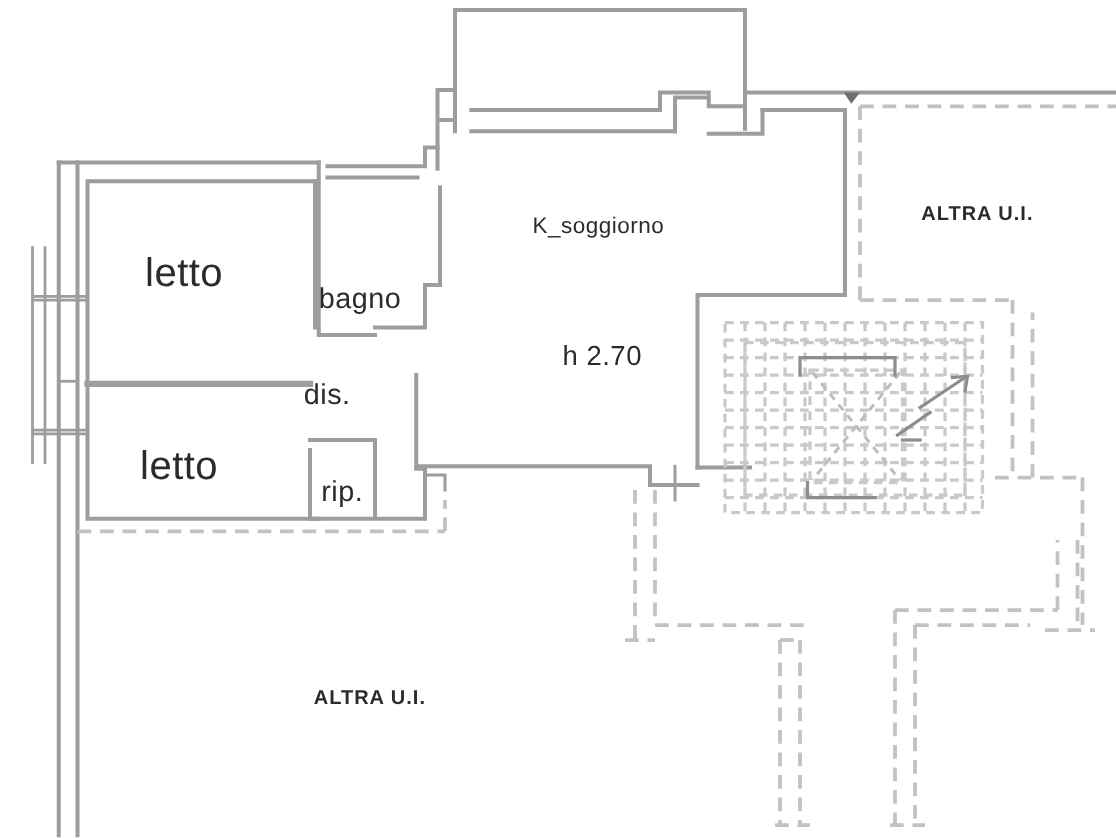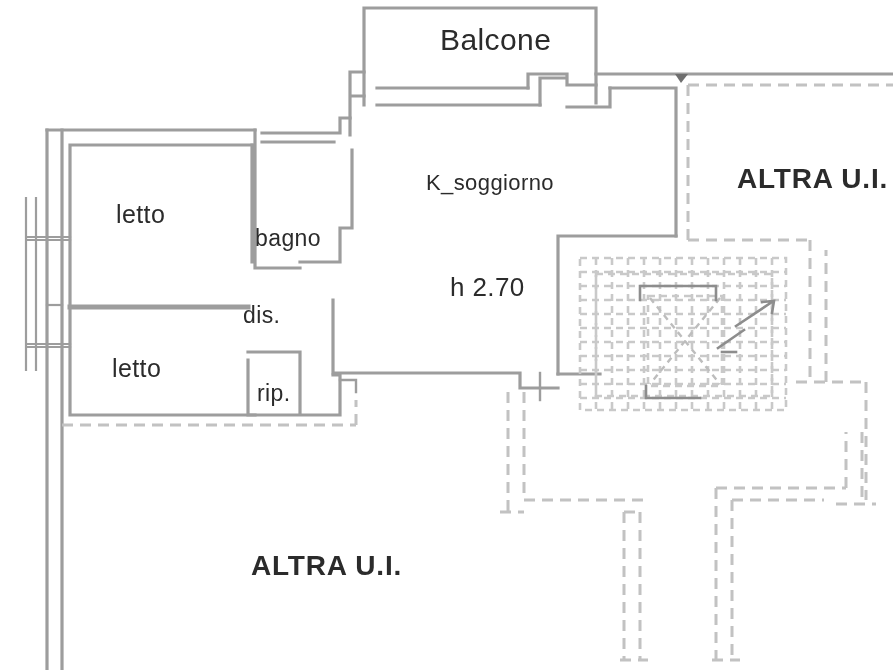--- a/index.html
+++ b/index.html
@@ -13,25 +13,25 @@
   #plan svg{position:absolute;left:0;top:0;}
   .lbl{
     position:absolute;
     color:#2b2b2b;
     white-space:nowrap;
     font-family:"Liberation Sans", sans-serif;
     letter-spacing:.4px;
     user-select:none;
   }
   .lbl-balcone{font-size:30px;}
-  .lbl-room{font-size:25px;}
+  .lbl-room{font-size:32px;}
   .lbl-small{font-size:23px;}
-  .lbl-h{font-size:26px;}
-  .lbl-altra{font-size:28px;font-weight:600;letter-spacing:.8px;}
-  .lbl-ksog{font-size:22px;}
+  .lbl-h{font-size:22px;}
+  .lbl-altra{font-size:16px;font-weight:600;letter-spacing:.8px;}
+  .lbl-ksog{font-size:18px;}
 </style>
 </head>
 <body>
 
 <div id="plan">
 
   <svg width="893" height="670" viewBox="0 0 893 670">
 
     <defs>
       <g id="nothing"></g>
@@ -157,21 +157,20 @@
       <path d="M 718 348 L 744 330"></path>
       <path d="M 722 352 L 736 352"></path>
     </g>
 
     <g>
       <path d="M 675 74 L 688 74 L 681 83 Z" fill="#6f6f6f"></path>
     </g>
 
   </svg>
 
-  <div class="lbl lbl-balcone" style="left:440px;top:23px;">Balcone</div>
 
   <div class="lbl lbl-room" style="left:116px;top:200px;">letto</div>
 
   <div class="lbl lbl-room" style="left:112px;top:354px;">letto</div>
 
   <div class="lbl lbl-small" style="left:255px;top:225px;">bagno</div>
 
   <div class="lbl lbl-small" style="left:243px;top:302px;">dis.</div>
 
   <div class="lbl lbl-small" style="left:257px;top:380px;">rip.</div>

